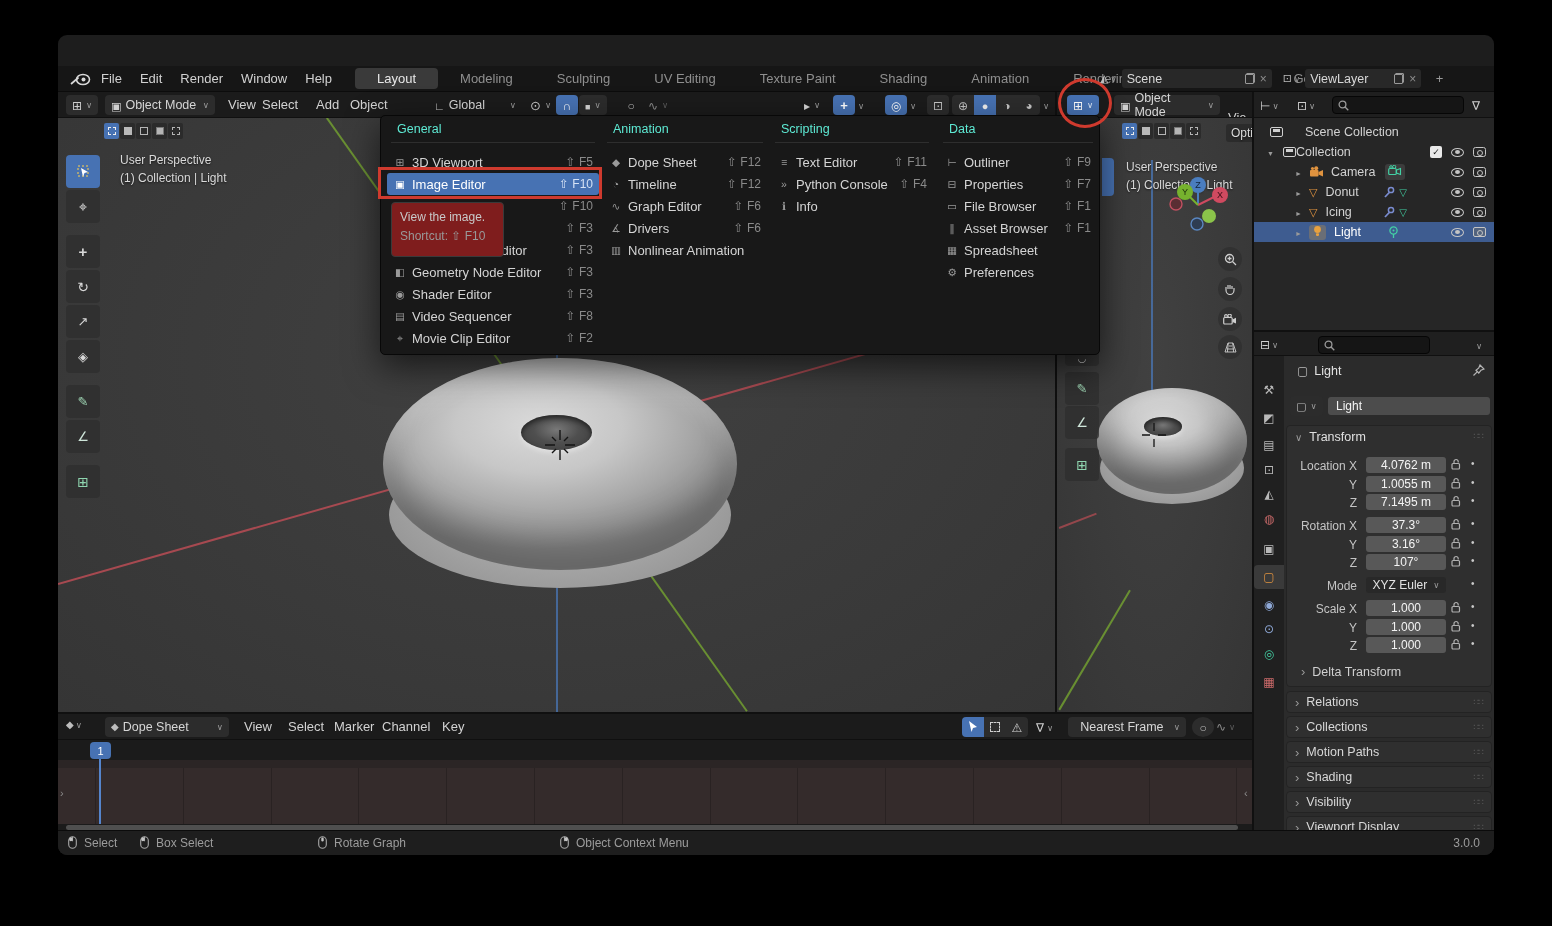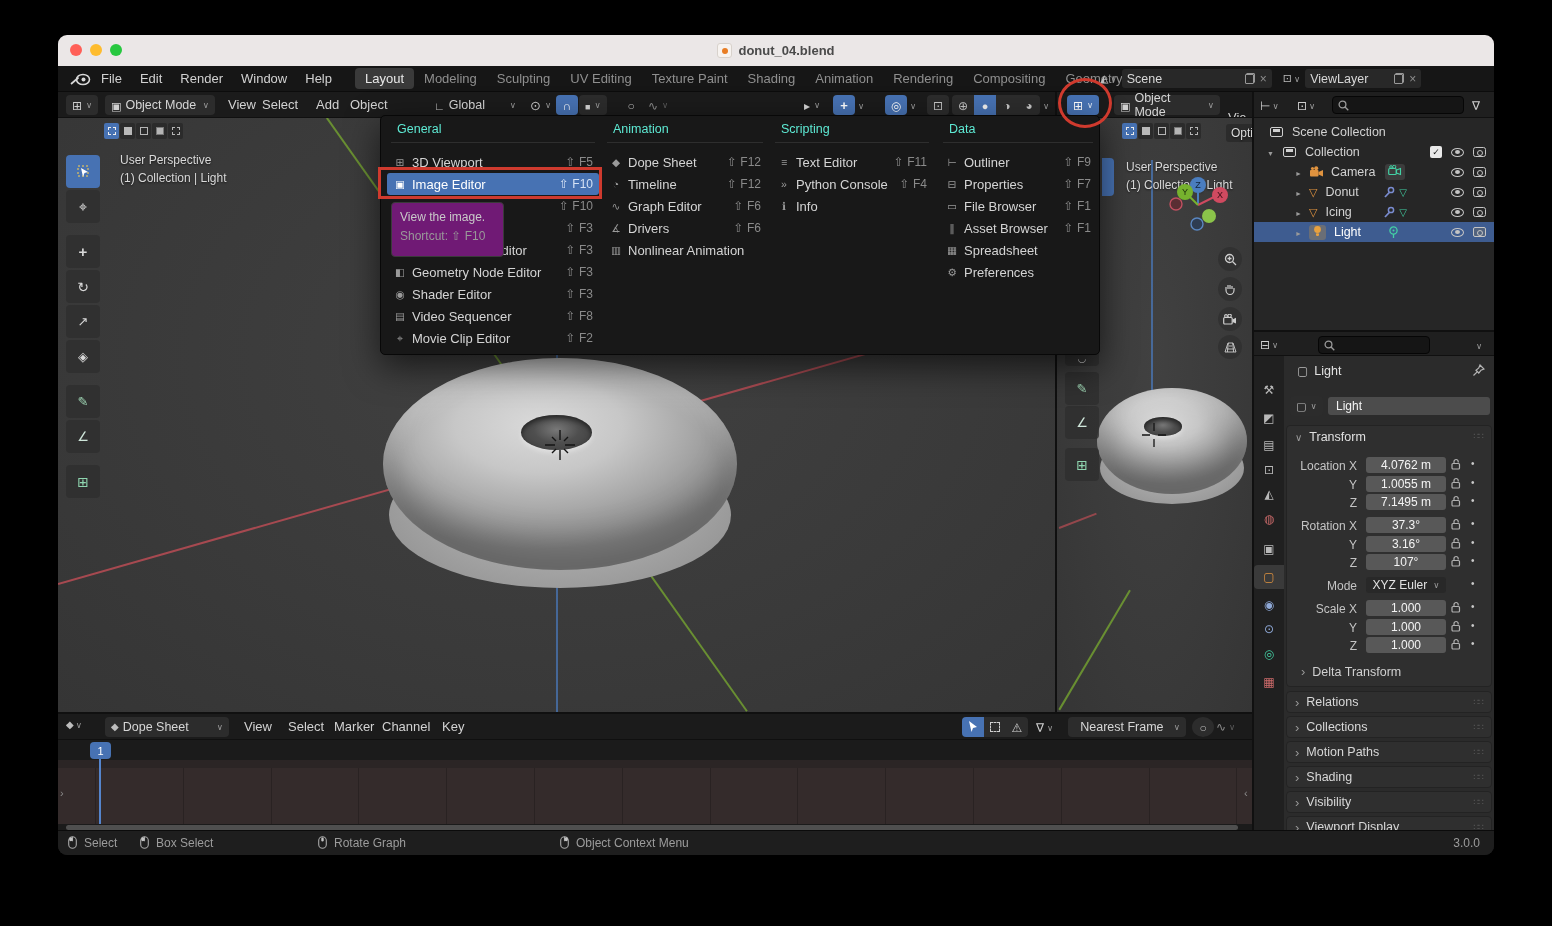--- a/index.html
+++ b/index.html
@@ -10,21 +10,21 @@
 .win{left:58px;top:35px;width:1436px;height:820px;background:#1d1d1d;border-radius:9px;overflow:hidden;position:absolute}
 
 .titlebar{left:0;top:0;width:1436px;height:31px;background:#ebe7e7;display:flex;align-items:center;justify-content:center;position:absolute}
 .tl{width:12px;height:12px;border-radius:50%;margin-right:8px}
 .titletext{color:#4a4a4a;font-weight:bold;font-size:13px;margin-left:6px}
 .fileicon{width:15px;height:15px;border-radius:3px;background:#f7f3f0;border:1px solid #d8d2cc;position:relative}
 .fileicon::after{content:"";position:absolute;left:4px;top:4px;width:6px;height:6px;border-radius:50%;background:#e87d24}
 
 .topbar{left:0;top:31px;width:1436px;height:26px;background:#161616;border-bottom:1px solid #0c0c0c;position:absolute;display:flex;align-items:center}
 .mword{color:#d2d2d2;padding:0 9px;font-size:13px}
-.tab{color:#8f8f8f;font-size:13px;padding:3px 10px;border-radius:4px;white-space:nowrap}
+.tab{color:#8f8f8f;font-size:13px;padding:3px 22px;border-radius:4px;white-space:nowrap}
 .tab.on{background:#3a3a3a;color:#e8e8e8}
 .selfield{height:19px;background:#282828;border-radius:3px;display:flex;align-items:center;padding:0 5px;gap:5px;font-size:12.5px;color:#d8d8d8}
 .copyic{position:relative;width:10px;height:11px;display:inline-block}
 .copyic::before{content:"";position:absolute;right:0;top:0;width:7px;height:8px;border:1.2px solid #999;border-radius:1px}
 .copyic::after{content:"";position:absolute;left:0;bottom:0;width:7px;height:8px;border:1.2px solid #999;background:#282828;border-radius:1px}
 .xic{color:#8d8d8d;font-size:12px}
 
 .hstrip{background:#1b1b1b;border-bottom:1px solid #101010;position:absolute}
 .hbtn{height:20px;background:#2c2c2c;border-radius:4px;display:flex;align-items:center;padding:0 6px;gap:4px;position:absolute}
 .hbtn.blue{background:#4772b3;color:#fff}
@@ -85,21 +85,21 @@
 .ecol{position:absolute;top:0}
 .ehead{position:absolute;top:6px;left:10px;font-size:12.5px;color:#5eead4}
 .esep{position:absolute;top:26px;left:4px;right:4px;height:1px;background:#2e2e2e}
 .mrow{height:22px;display:flex;align-items:center;border-radius:3px;padding:0 6px 0 4px;position:absolute;left:0;right:0}
 .mrow .mi{width:18px;font-size:10.5px;color:#9a9a9a;text-align:center}
 .mrow .ml{flex:1;color:#d4d4d4;margin-left:3px;font-size:13px;white-space:nowrap}
 .mrow .ms{color:#8a8a8a;font-size:12px;white-space:nowrap}
 .mrow.sel{background:#4772b3}
 .mrow.sel .ml,.mrow.sel .mi{color:#fff}
 .mrow.sel .ms{color:#d5e2f5}
-.tooltip{position:absolute;left:333px;top:167px;width:113px;height:55px;background:#701a75;border:1px solid #3a3a3a;border-radius:4px;z-index:45;padding:7px 8px}
+.tooltip{position:absolute;left:333px;top:167px;width:113px;height:55px;background:#7f1d1d;border:1px solid #3a3a3a;border-radius:4px;z-index:45;padding:7px 8px}
 .tooltip .t1{font-size:12px;color:#c9c9c9}
 .tooltip .t2{font-size:12px;color:#999;margin-top:5px}
 .redrect{position:absolute;left:320px;top:132px;width:224px;height:32px;border:3px solid #cf3a2e;z-index:60}
 .redcirc{position:absolute;left:1000px;top:43px;width:54px;height:50px;border:3.5px solid #cf3a2e;border-radius:50%;z-index:60}
 
 .rpanel{position:absolute;left:1194px;top:57px;width:242px;height:738px;background:#262626;border-left:2px solid #101010}
 .orow{height:20px;display:flex;align-items:center;font-size:12.5px;color:#d2d2d2;position:absolute;left:0;right:0}
 .orow.sel{background:#3e5c90;color:#fff}
 .dis::after{content:"►";font-size:7px;color:#9a9a9a}
 .diso::after{content:"▼";font-size:7px;color:#9a9a9a}
@@ -142,29 +142,20 @@
 .sbar{position:absolute;left:0;top:795px;width:1436px;height:25px;background:#1e1e1e;border-top:1px solid #0b0b0b;font-size:12px;color:#9c9c9c}
 .mouse rect,.mouse path{stroke:#a8a8a8;stroke-width:1.1;fill:none}
 .mouse .hl{fill:#c4c4c4;stroke:none}
 .shint{position:absolute;top:5px}
 </style>
 </head>
 <body>
 
 <div class="win">
 
-  <div class="titlebar">
-    <div class="a fx" style="left:12px;top:9px">
-      <span class="tl" style="background:#ff5f57"></span>
-      <span class="tl" style="background:#febc2e"></span>
-      <span class="tl" style="background:#28c840"></span>
-    </div>
-    <span class="fileicon"></span>
-    <span class="titletext">donut_04.blend</span>
-  </div>
 
   <div class="topbar">
     <svg width="22" height="16" style="margin-left:12px">
         <ellipse cx="13" cy="8.5" rx="6.5" ry="5" fill="none" stroke="#d8d8d8" stroke-width="1.6"></ellipse>
         <circle cx="13.5" cy="8.5" r="2" fill="#d8d8d8"></circle>
         <path d="M1 13 L8.5 6.5" stroke="#d8d8d8" stroke-width="1.7"></path>
       </svg>
     <span class="mword">File</span>
     <span class="mword">Edit</span>
     <span class="mword">Render</span>
@@ -568,26 +559,26 @@
             <circle cx="4.5" cy="4.5" r="3.4" fill="none" stroke="#9a9a9a" stroke-width="1.3"></circle>
             <path d="M7 7 L10.3 10.3" stroke="#9a9a9a" stroke-width="1.3"></path>
           </svg>
         </span>
       <span class="g-funnel a" style="left:218px;top:6px"></span>
     </div>
 
     <div class="a" style="left:0;top:26px;width:240px;height:212px;background:#262626;overflow:hidden">
       <div class="orow" style="top:4px">
         <span class="i-box" style="margin-left:16px"></span>
-        <span style="margin-left:9px">Scene Collection</span>
+        <span style="margin-left:22px">Scene Collection</span>
       </div>
       <div class="orow" style="top:24px">
         <span class="diso" style="margin-left:13px"></span>
         <span class="i-box" style="margin-left:9px"></span>
-        <span style="margin-left:9px;flex:1">Collection</span>
+        <span style="flex:1">Collection</span>
         <span class="chk"></span>
         <span class="eye" style="margin-left:9px"></span>
         <span class="camr" style="margin:0 8px 0 9px"></span>
       </div>
       <div class="orow" style="top:44px">
         <span class="dis" style="margin-left:41px"></span>
         <svg width="16" height="12" style="margin-left:7px">
             <rect x="1" y="4" width="8.5" height="6.5" rx="1" fill="#e0933f"></rect>
             <polygon points="9.5,6 14,4 14,10.5 9.5,8.5" fill="#e0933f"></polygon>
             <circle cx="3.5" cy="2.5" r="1.6" fill="#e0933f"></circle>

